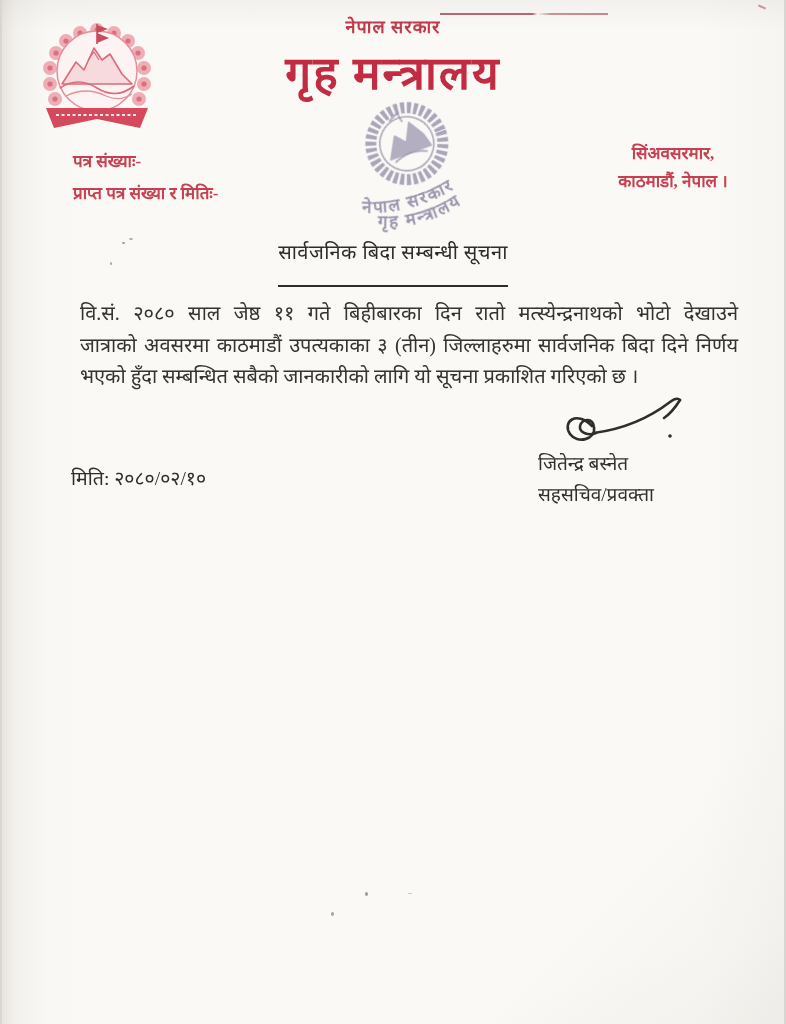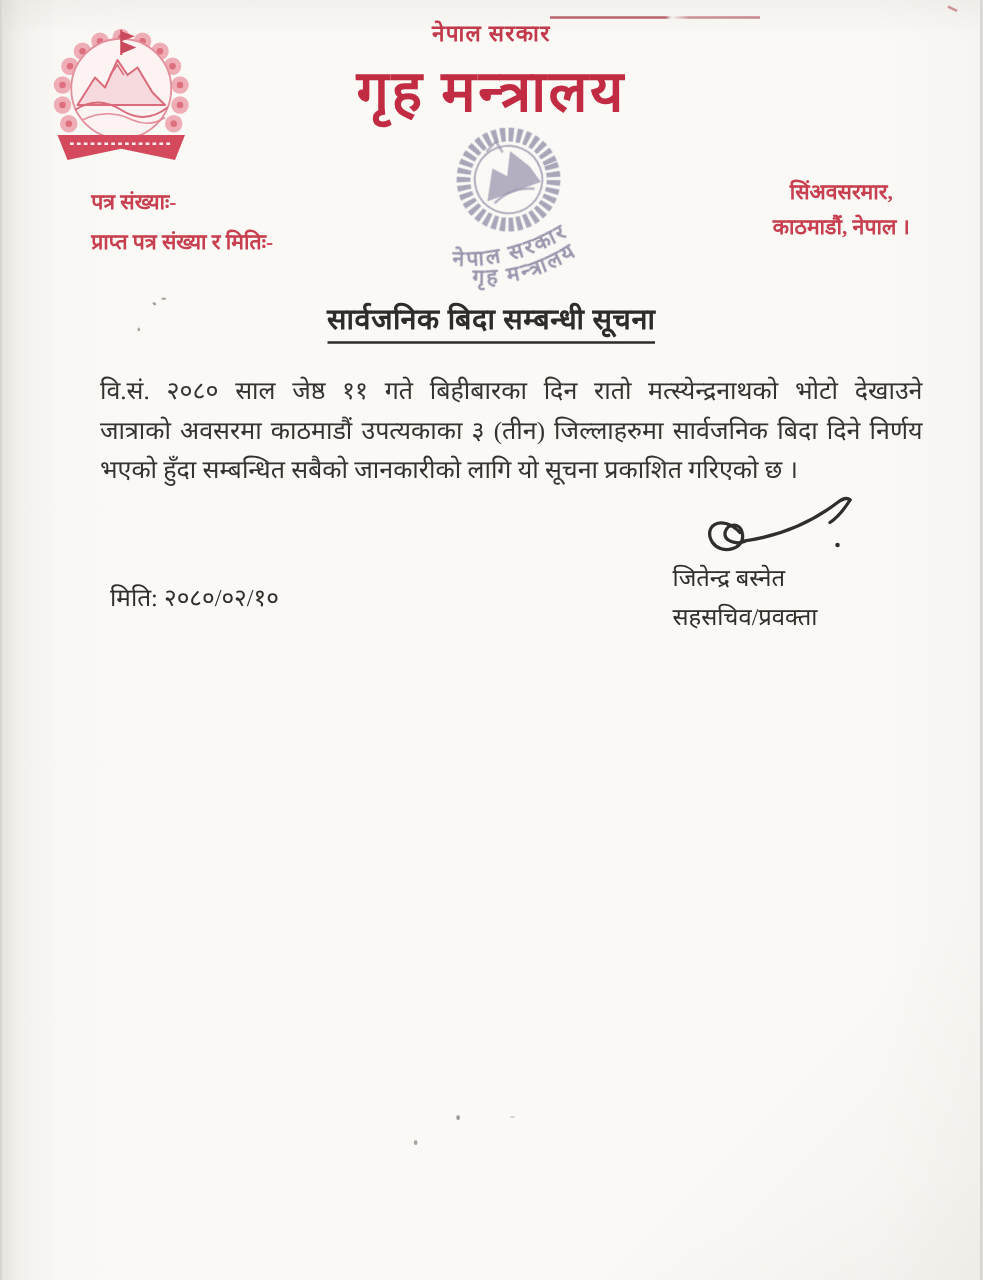--- a/index.html
+++ b/index.html
@@ -55,41 +55,41 @@
     transform:rotate(-20deg);
     opacity:.88;filter:blur(.3px);
   }
 
   
   .notice-title{
     position:absolute;top:238px;left:0;width:100%;text-align:center;
   }
   .notice-title span{
     display:inline-block;
-    font-size:23px;font-weight:bold;color:#2e2c29;
-    border-bottom:2px solid #2e2c29;padding-bottom:3px;
+    font-size:20px;font-weight:normal;color:#2e2c29;
+    border-bottom:2px solid #2e2c29;padding-bottom:20px;
     letter-spacing:.5px;
   }
 
   
   .body-text{
     position:absolute;left:78px;top:298px;width:658px;
     color:#34332f;font-size:20px;line-height:31.5px;
   }
   .body-line{text-align:justify;text-align-last:justify;}
   .body-line.last{text-align:left;text-align-last:left;}
 
   
   .sig-squiggle{position:absolute;left:556px;top:396px;width:150px;height:60px;}
   .sig-block{
     position:absolute;left:536px;top:448px;width:170px;
     text-align:left;color:#2f2e2a;font-size:19px;line-height:31px;
   }
   .date-line{
-    position:absolute;left:86px;top:464px;
+    position:absolute;left:69px;top:464px;
     color:#2f2e2a;font-size:19.5px;
   }
 
   
   .top-red-line{position:absolute;left:438px;top:13px;width:168px;height:2px;
     background:linear-gradient(90deg, rgba(150,25,40,.65) 0 55%, rgba(150,25,40,0) 58%, rgba(150,25,40,.45) 66%, rgba(150,25,40,.5) 100%);}
   .top-red-tick{position:absolute;left:756px;top:6px;width:8px;height:2px;background:rgba(170,50,60,.5);transform:rotate(25deg);}
   .speck{position:absolute;border-radius:50%;background:#55514c;}
   .s1{left:120px;top:242px;width:3px;height:2px;opacity:.55;transform:rotate(20deg);}
   .s2{left:127px;top:238px;width:4px;height:2px;opacity:.45;}

